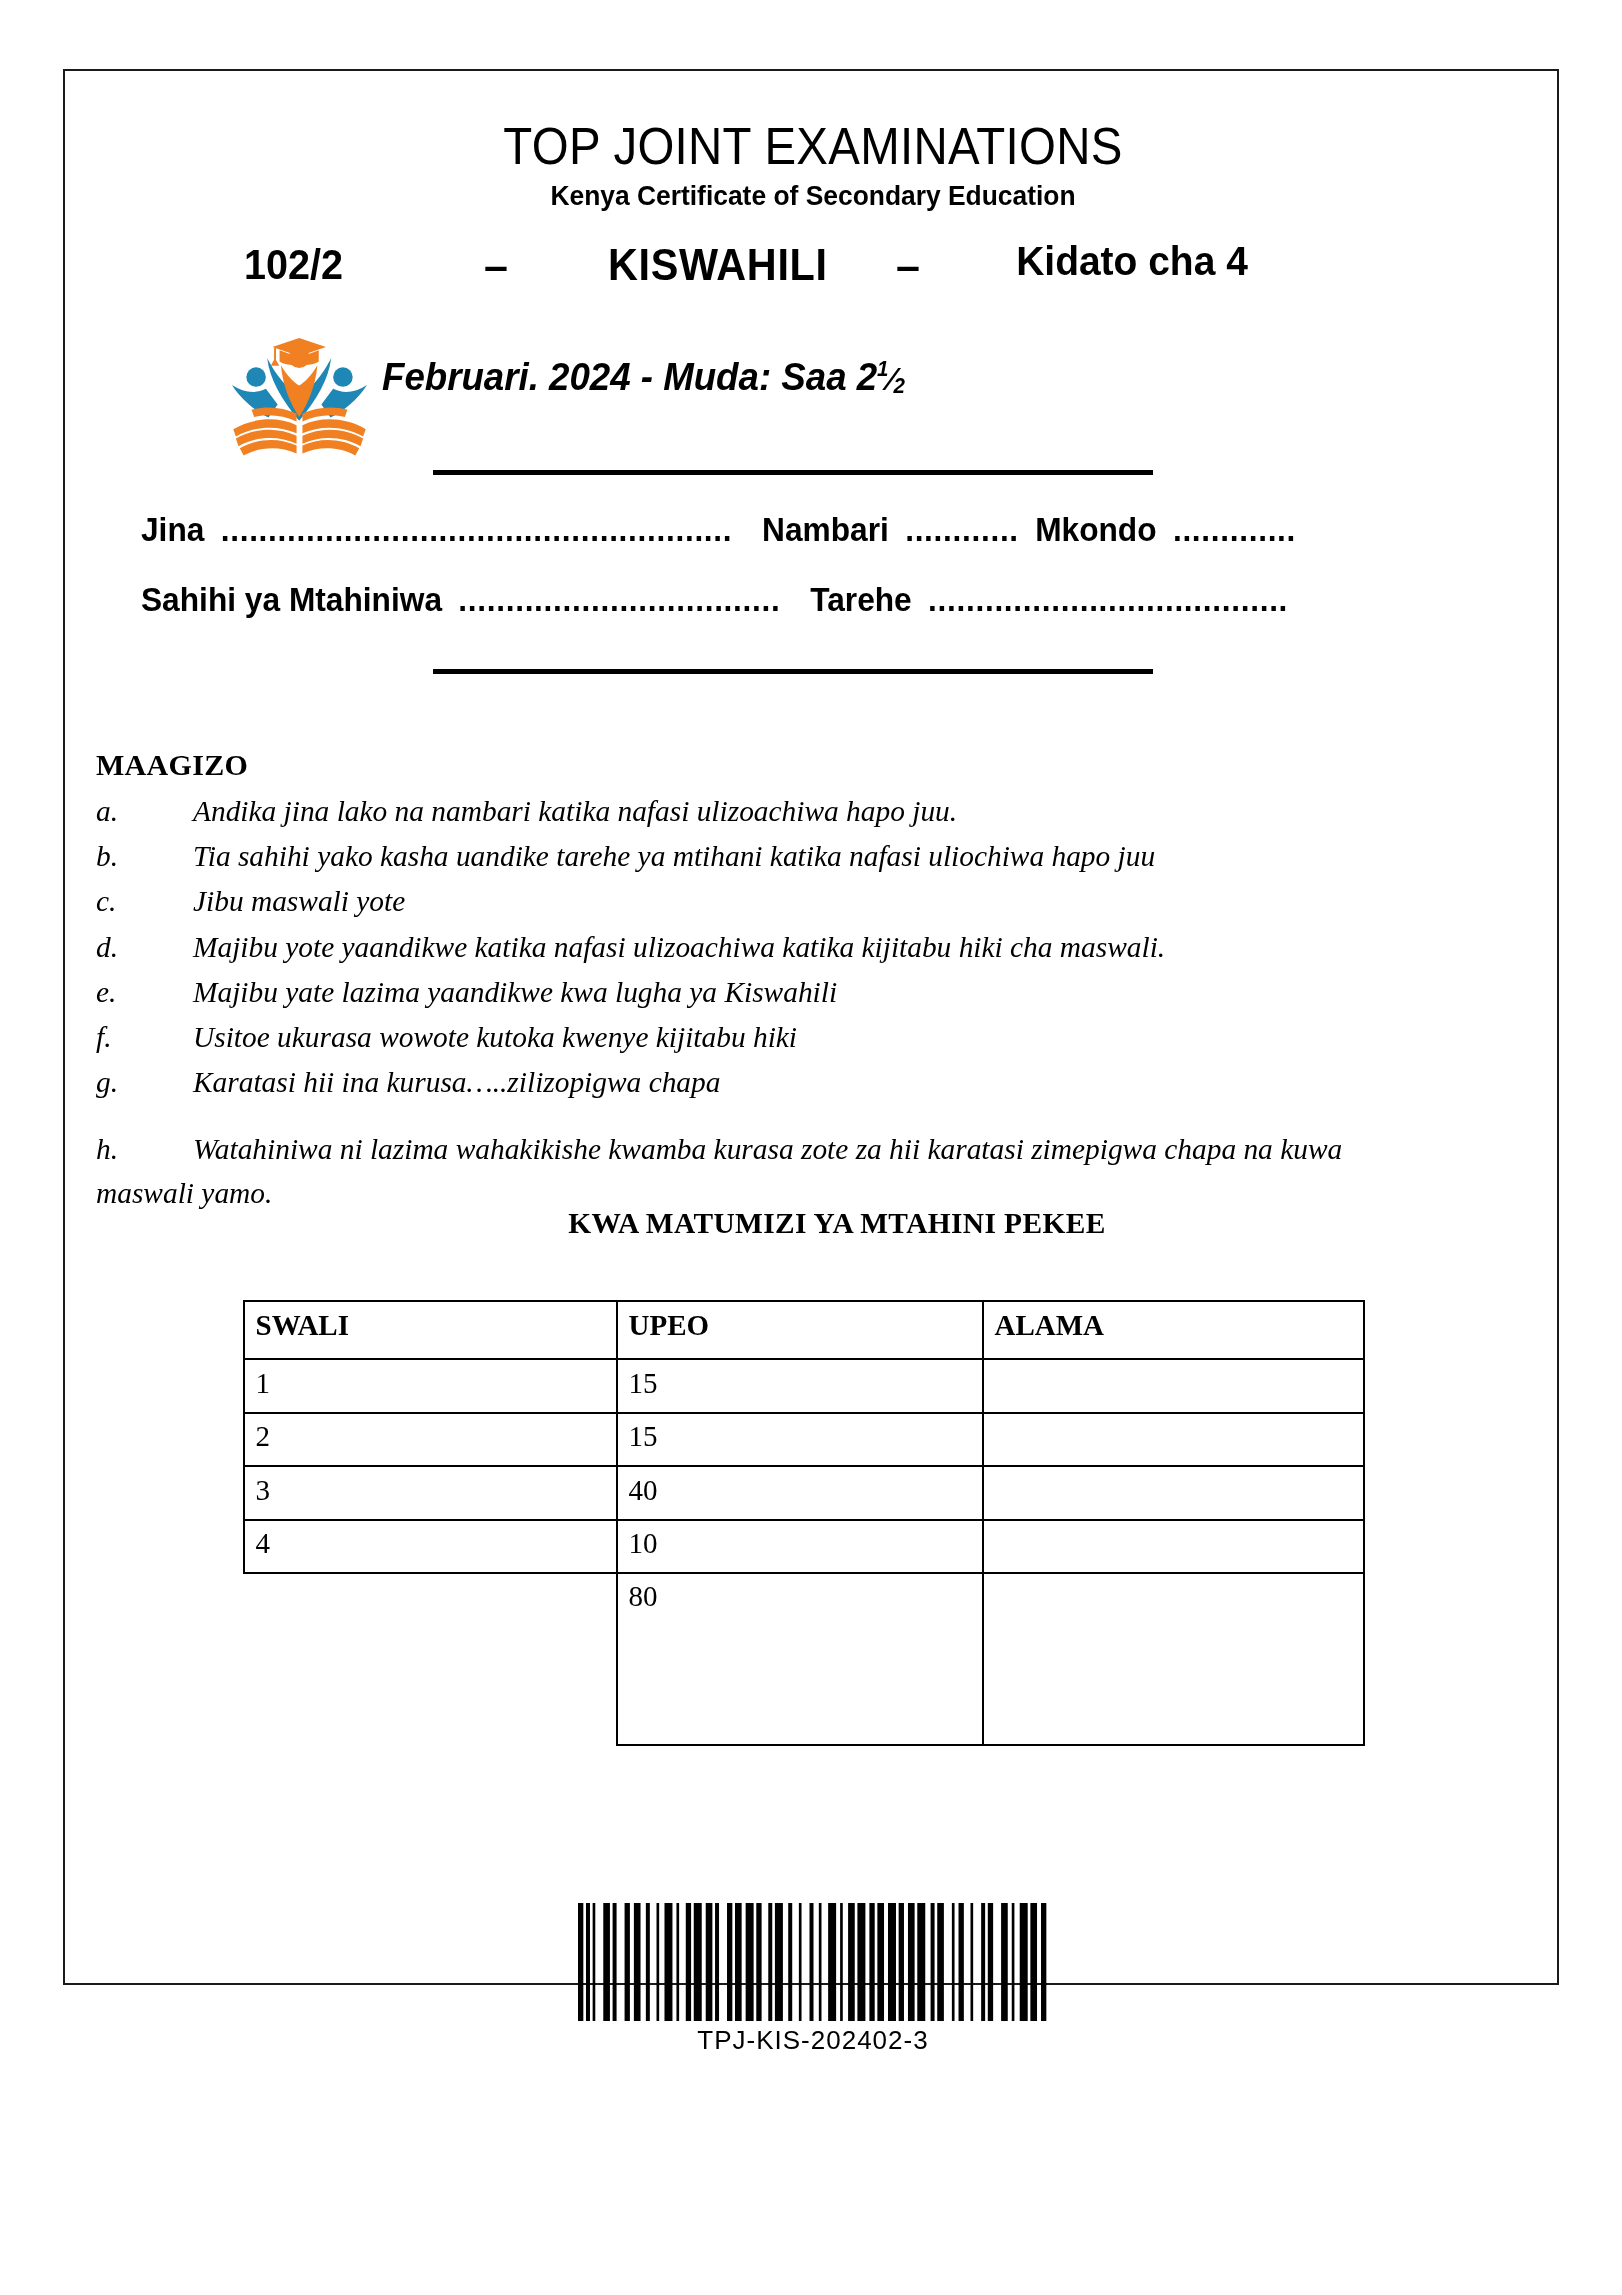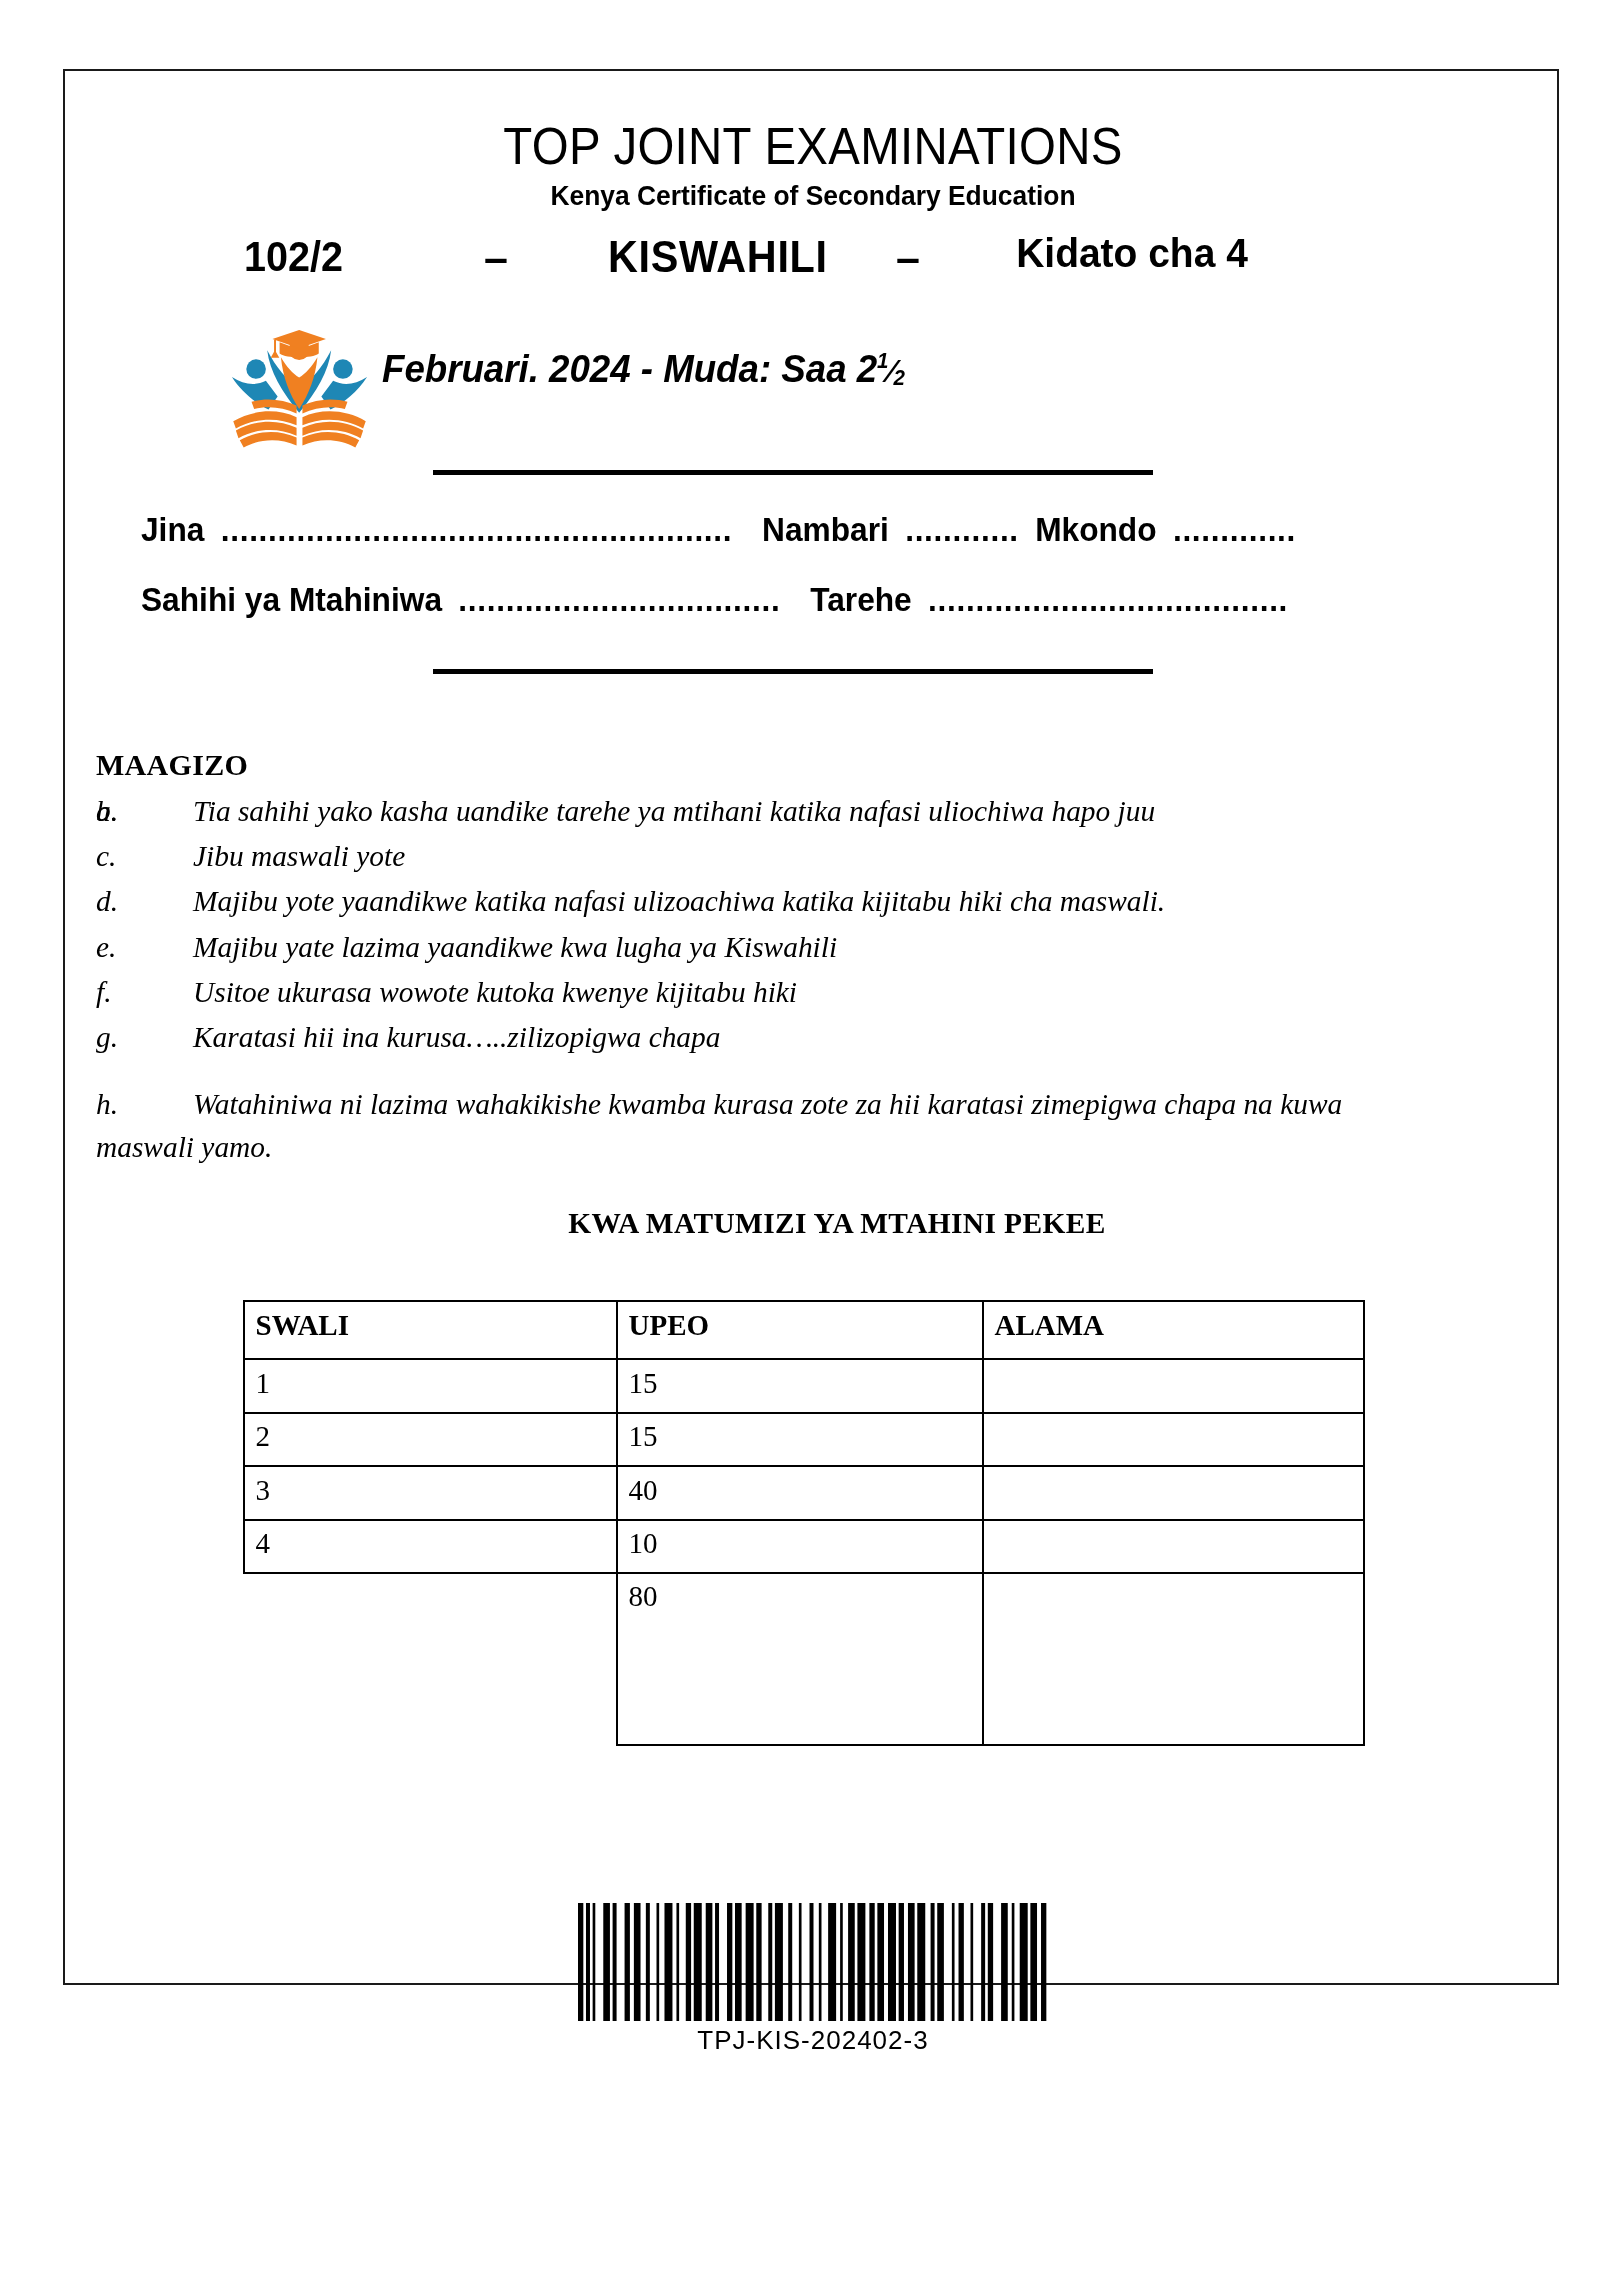--- a/index.html
+++ b/index.html
@@ -53,21 +53,21 @@
     font-weight: 700;
     line-height: 1.1;
     margin-top: 7.9px;
     transform: scaleX(0.96);
   }
 
   
   .subject-row {
     position: relative;
     height: 98px;
-    margin-top: 16px;
+    margin-top: 24px;
   }
   .paper-code {
     position: absolute;
     left: 179px;
     top: 3.9px;
     font-family: "Liberation Sans", sans-serif;
     font-weight: 700;
     font-size: 43px;
     transform: scaleX(0.92);
     transform-origin: left center;
@@ -348,20 +348,21 @@
     </div>
 
     <div class="rule" id="rule-bottom"></div>
   </div>
 
   <div id="instructions">
     <div class="instr-heading">MAAGIZO</div>
 
     <div class="instr-item">
       <span class="instr-marker">a.</span>
+      <span class="instr-text">Andika jina lako na nambari katika nafasi ulizoachiwa hapo juu.</span>
     </div>
     <div class="instr-item">
       <span class="instr-marker">b.</span>
       <span class="instr-text">Tia sahihi yako kasha uandike tarehe ya mtihani katika nafasi uliochiwa hapo juu</span>
     </div>
     <div class="instr-item">
       <span class="instr-marker">c.</span>
       <span class="instr-text">Jibu maswali yote</span>
     </div>
     <div class="instr-item">

